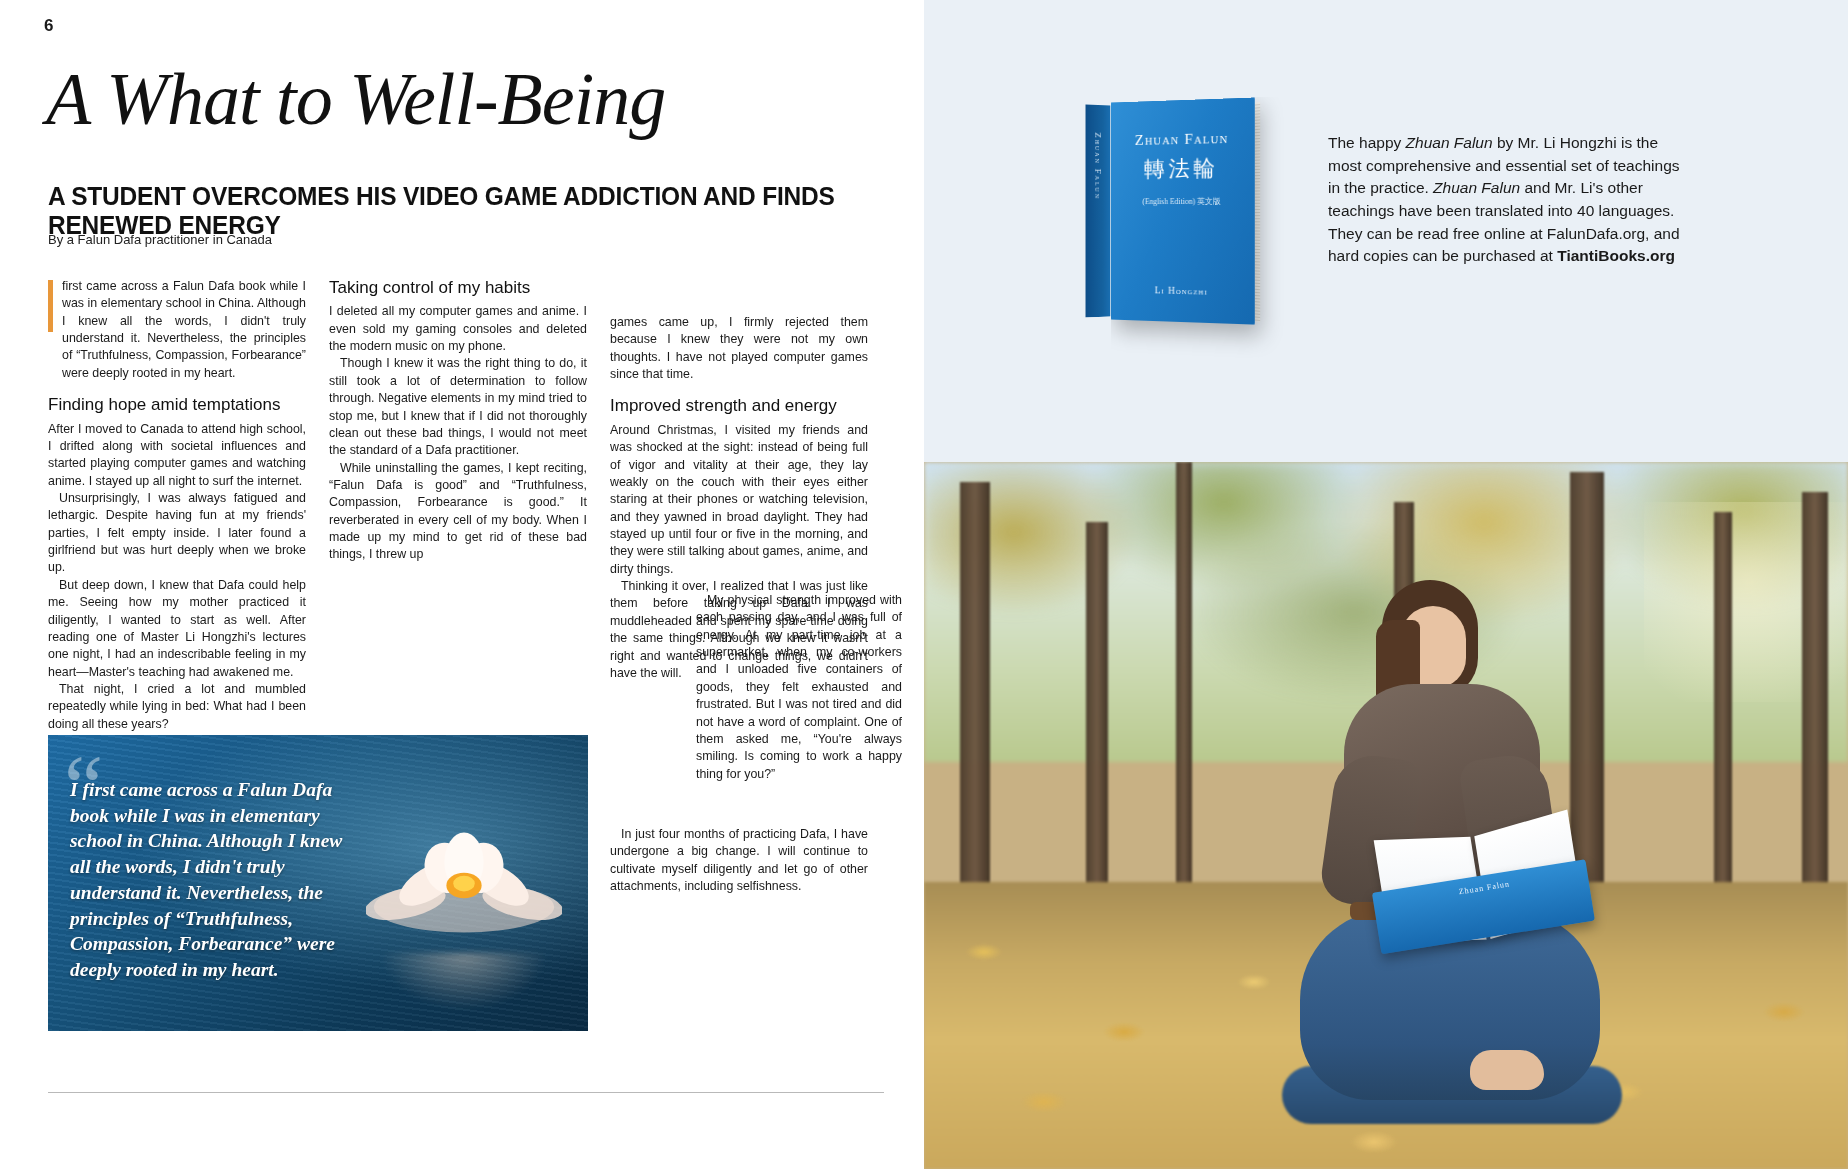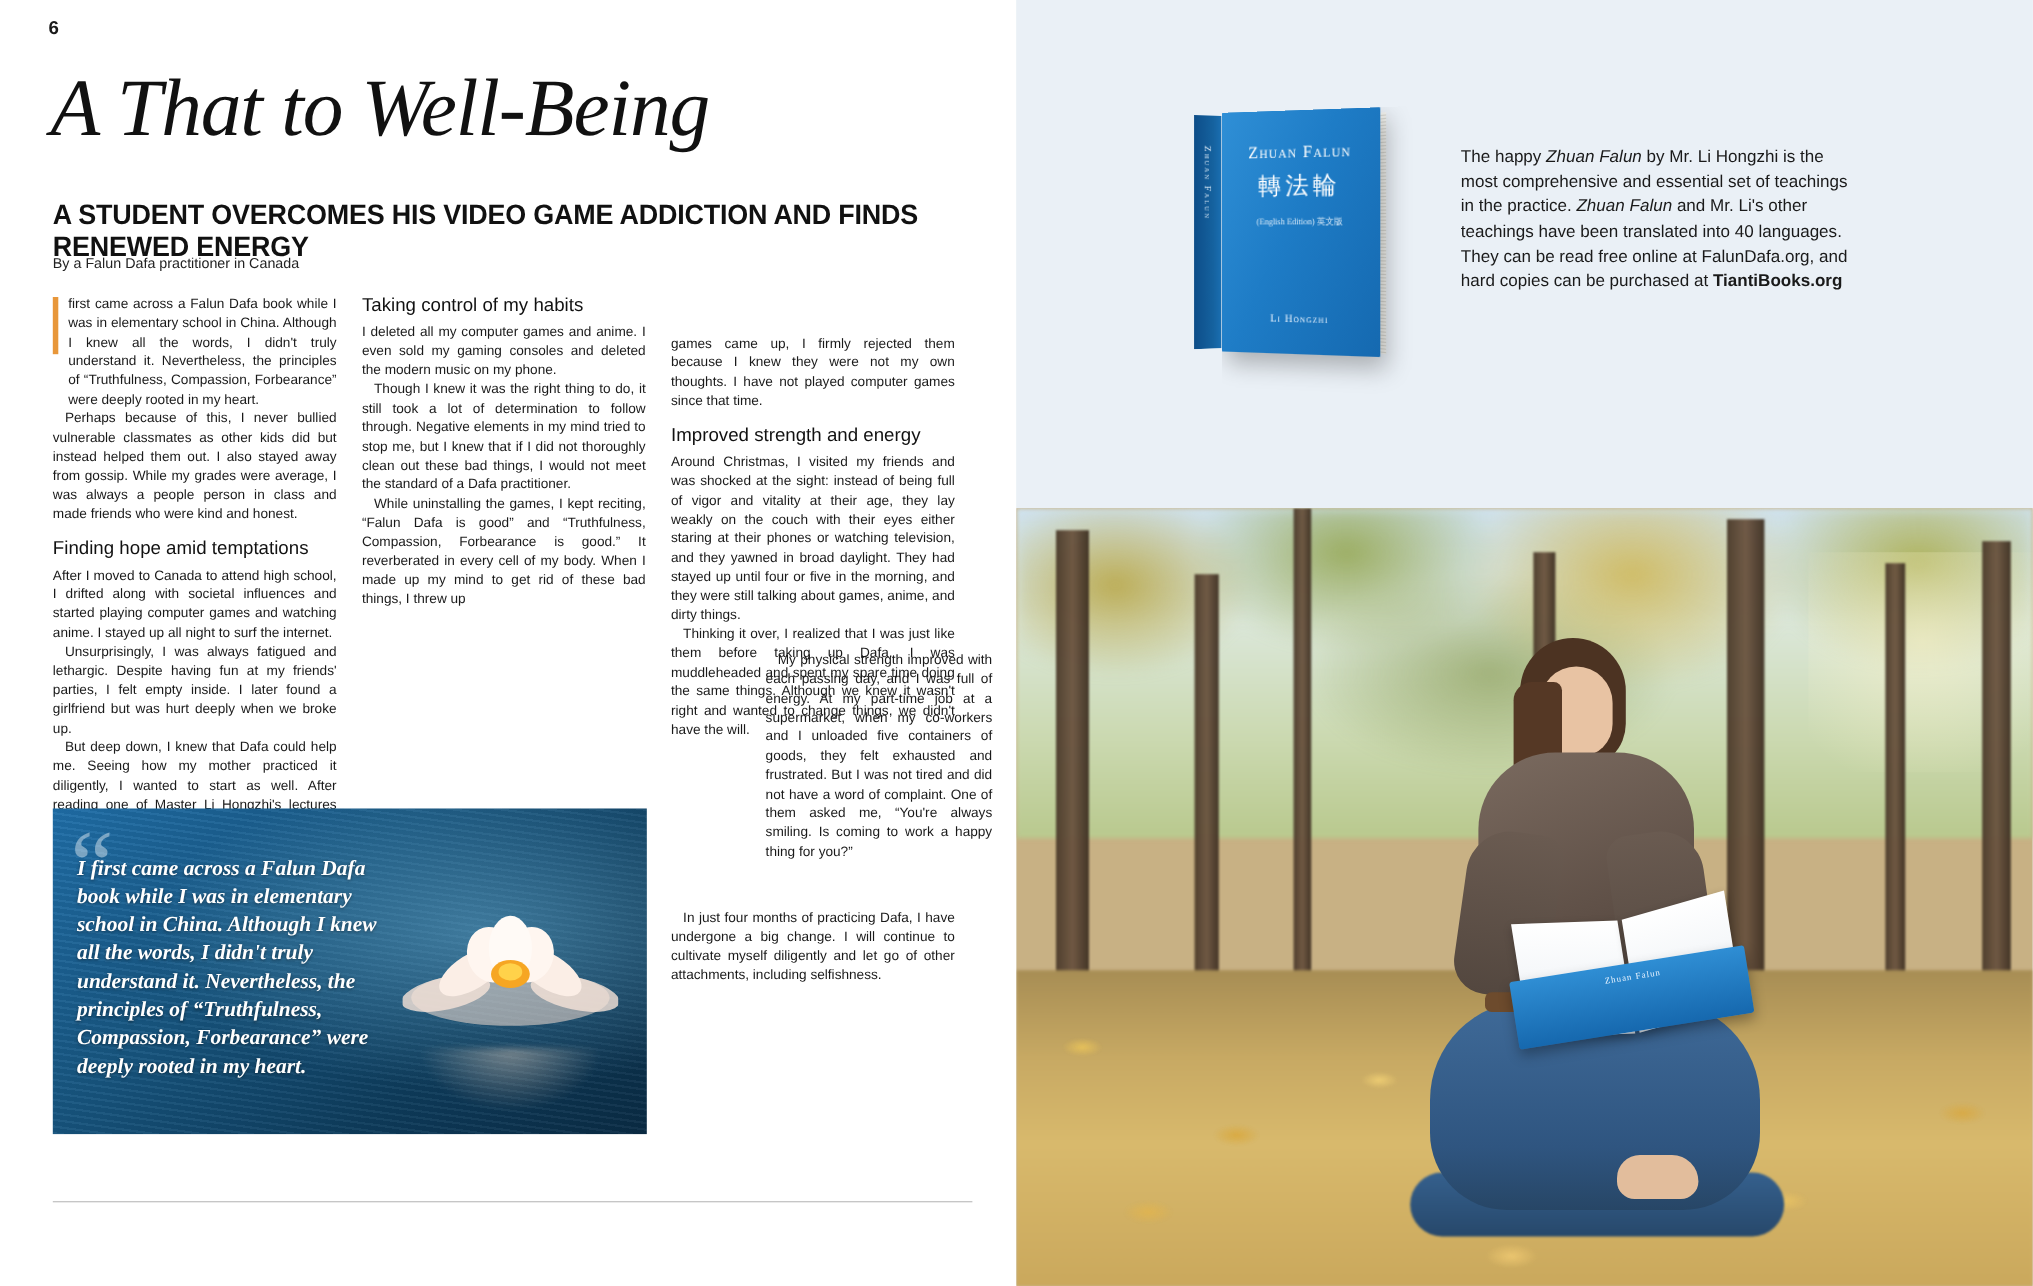--- a/index.html
+++ b/index.html
@@ -68,21 +68,21 @@
 
   .cols {
     position: absolute;
     top: 262px; left: 48px;
     width: 836px;
     height: 810px;
   }
 
   .col {
     position: absolute;
-    top: 6px;
+    top: 16px;
     width: 258px;
     font-size: 12.4px;
     line-height: 1.40;
     color: #1a1a1a;
     text-align: justify;
     hyphens: auto;
   }
   .col1 { left: 0; }
   .col2 { left: 281px; }
   .col3 { left: 562px; margin-top: 36px; }
@@ -422,32 +422,31 @@
 </style>
 </head>
 <body>
 
 <div class="spread">
 
   <div class="page-left">
 
     <div class="folio-left">6</div>
 
-    <div class="headline">A That to Well-Being</div>
+    <div class="headline">A What to Well-Being</div>
     <div class="subhead">A STUDENT OVERCOMES HIS VIDEO GAME ADDICTION AND FINDS RENEWED ENERGY</div>
     <div class="byline">By a Falun Dafa practitioner in Canada</div>
 
     <div class="cols">
 
       <div class="col col1">
         <div class="dropcap-wrap">
           <div class="dropcap-rule"></div>
           <p class="first">first came across a Falun Dafa book while I was in elementary school in China. Although I knew all the words, I didn't truly understand it. Nevertheless, the principles of “Truthfulness, Compassion, Forbearance” were deeply rooted in my heart.</p>
         </div>
-        <p>Perhaps because of this, I never bullied vulnerable classmates as other kids did but instead helped them out. I also stayed away from gossip. While my grades were average, I was always a people person in class and made friends who were kind and honest.</p>
         <div class="sec-head">Finding hope amid temptations</div>
         <p class="first">After I moved to Canada to attend high school, I drifted along with societal influences and started playing computer games and watching anime. I stayed up all night to surf the internet.</p>
         <p>Unsurprisingly, I was always fatigued and lethargic. Despite having fun at my friends' parties, I felt empty inside. I later found a girlfriend but was hurt deeply when we broke up.</p>
         <p>But deep down, I knew that Dafa could help me. Seeing how my mother practiced it diligently, I wanted to start as well. After reading one of Master Li Hongzhi's lectures one night, I had an indescribable feeling in my heart—Master's teaching had awakened me.</p>
         <p>That night, I cried a lot and mumbled repeatedly while lying in bed: What had I been doing all these years?</p>
         <p>I made up my mind to make up for lost time.</p>
       </div>
 
       <div class="col col2">
         <div class="sec-head" style="margin-top:0">Taking control of my habits</div>

